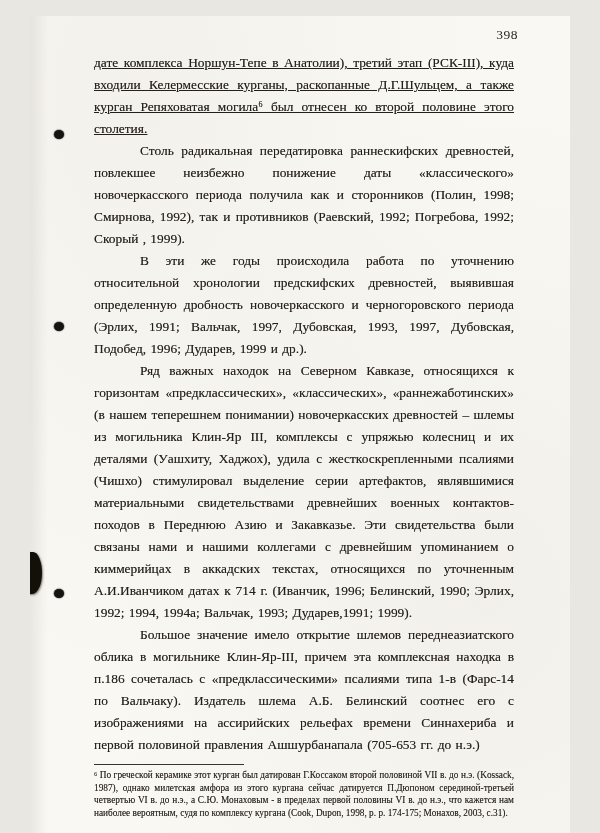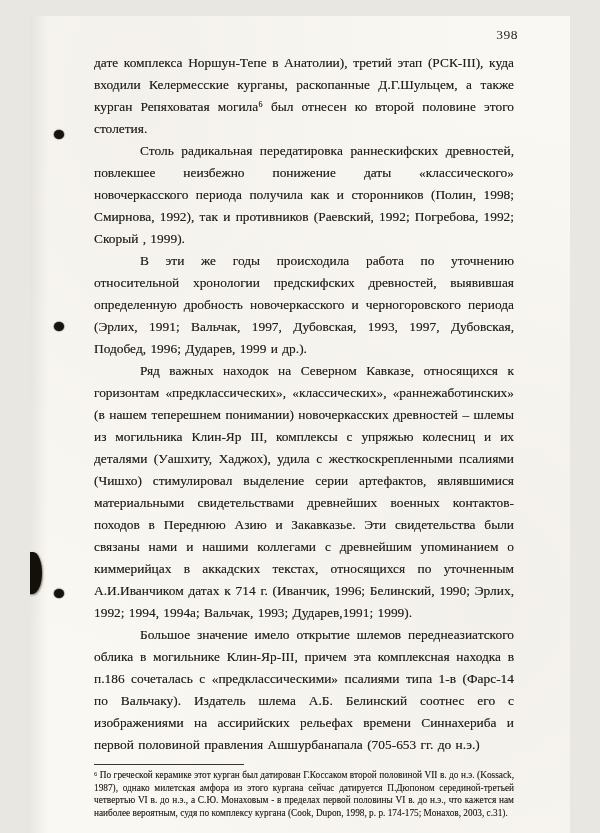--- a/index.html
+++ b/index.html
@@ -39,20 +39,21 @@
     text-align: justify;
     text-shadow: 0 0 0.5px rgba(40,32,24,0.55);
     word-spacing: 1px;
   }
   .content p {
     margin: 0;
     text-indent: 46px;
   }
   .content p.continued {
     text-indent: 0;
+    text-decoration: underline;
   }
   .footnote-block {
     position: absolute;
     top: 748px;
     left: 64px;
     right: 56px;
     font-size: 9.3px;
     line-height: 12.5px;
     text-align: justify;
     color: #2a241e;

